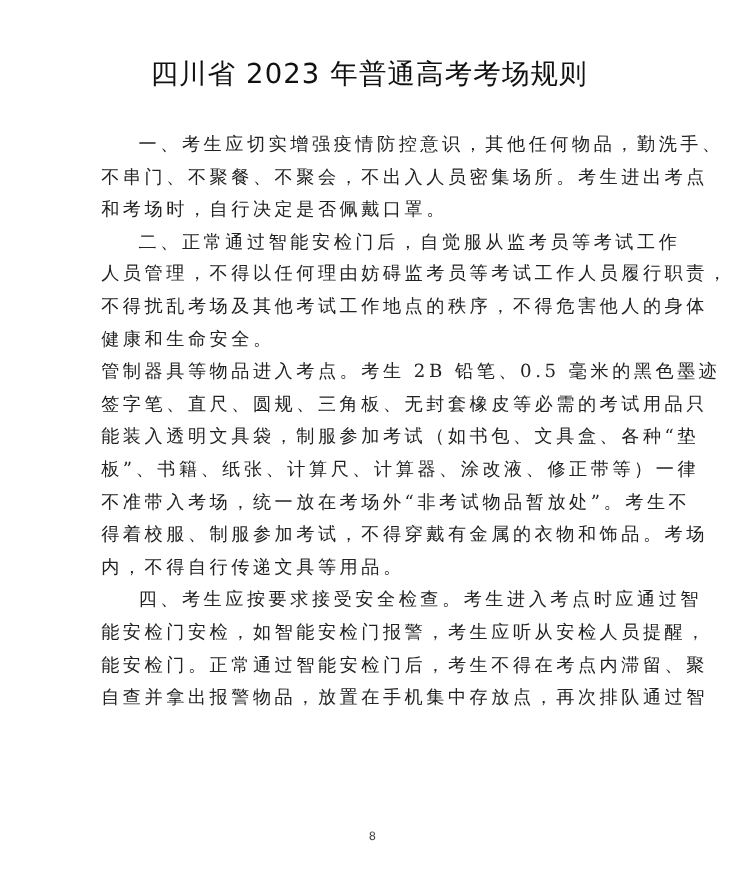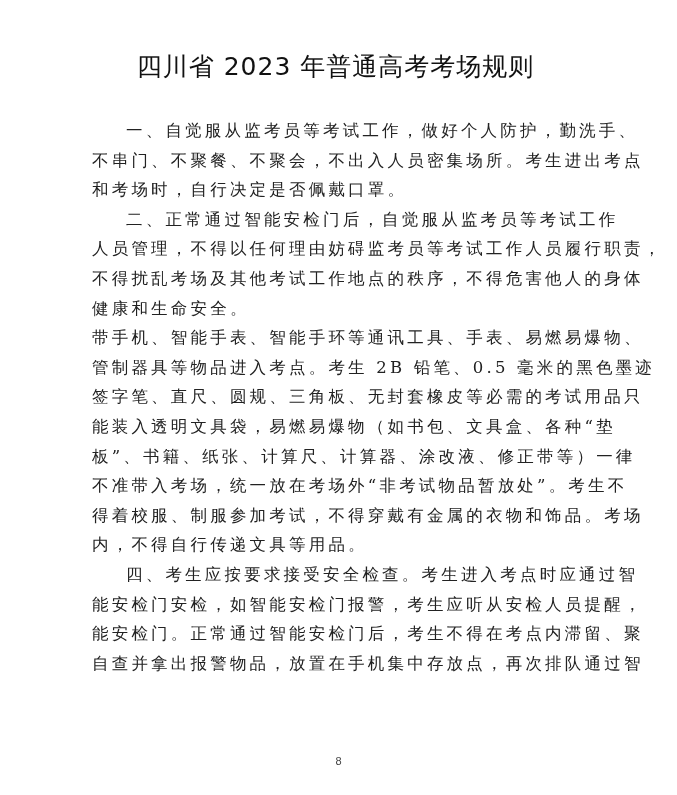--- a/index.html
+++ b/index.html
@@ -20,31 +20,30 @@
     position:absolute; left:0; width:677px; top:755px; text-align:center;
     font-family:"Liberation Sans", sans-serif; font-size:11px; color:#444;
   }
 </style>
 </head>
 <body>
 
 <div class="page">
   <div class="title">四川省 2023 年普通高考考场规则</div>
   <div class="body" id="body">
-      <span class="line indent">一、自觉服从监考员等考试工作，做好个人防护，勤洗手、</span>
+      <span class="line indent">一、考生应切实增强疫情防控意识，其他任何物品，勤洗手、</span>
       <span class="line">不串门、不聚餐、不聚会，不出入人员密集场所。考生进出考点</span>
       <span class="line">和考场时，自行决定是否佩戴口罩。</span>
       <span class="line indent">二、正常通过智能安检门后，自觉服从监考员等考试工作</span>
       <span class="line">人员管理，不得以任何理由妨碍监考员等考试工作人员履行职责，</span>
       <span class="line">不得扰乱考场及其他考试工作地点的秩序，不得危害他人的身体</span>
       <span class="line">健康和生命安全。</span>
-      <span class="line">带手机、智能手表、智能手环等通讯工具、手表、易燃易爆物、</span>
       <span class="line">管制器具等物品进入考点。考生 2B 铅笔、0.5 毫米的黑色墨迹</span>
       <span class="line">签字笔、直尺、圆规、三角板、无封套橡皮等必需的考试用品只</span>
-      <span class="line">能装入透明文具袋，易燃易爆物（如书包、文具盒、各种“垫</span>
+      <span class="line">能装入透明文具袋，制服参加考试（如书包、文具盒、各种“垫</span>
       <span class="line">板”、书籍、纸张、计算尺、计算器、涂改液、修正带等）一律</span>
       <span class="line">不准带入考场，统一放在考场外“非考试物品暂放处”。考生不</span>
       <span class="line">得着校服、制服参加考试，不得穿戴有金属的衣物和饰品。考场</span>
       <span class="line">内，不得自行传递文具等用品。</span>
       <span class="line indent">四、考生应按要求接受安全检查。考生进入考点时应通过智</span>
       <span class="line">能安检门安检，如智能安检门报警，考生应听从安检人员提醒，</span>
       <span class="line">能安检门。正常通过智能安检门后，考生不得在考点内滞留、聚</span>
       <span class="line">自查并拿出报警物品，放置在手机集中存放点，再次排队通过智</span>
     </div>
   <div class="pagenum">8</div>

